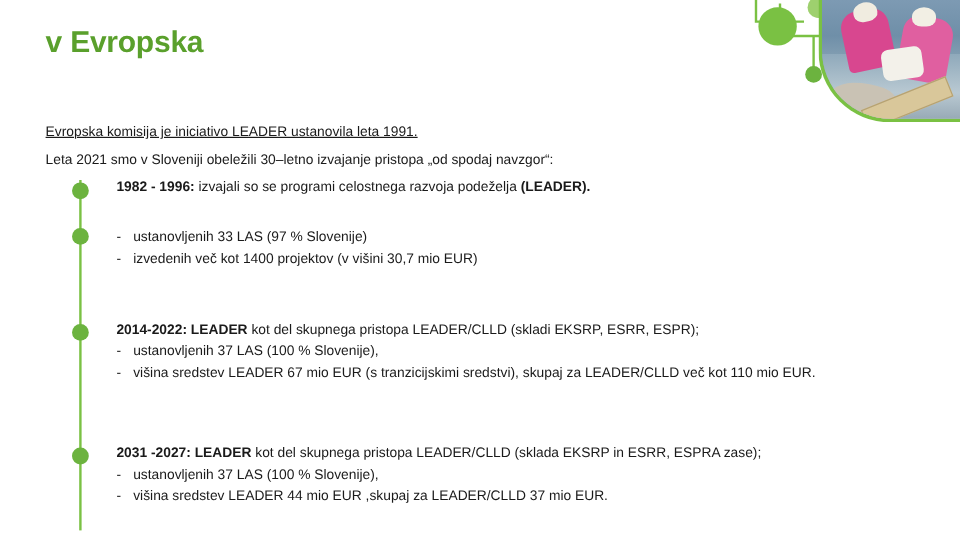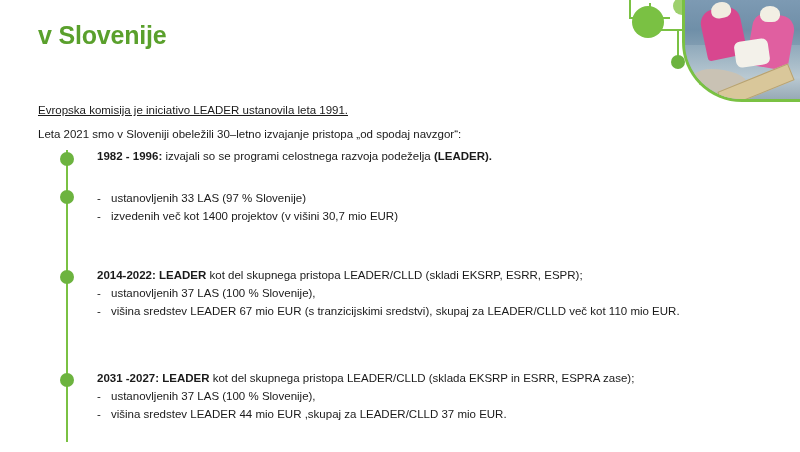--- a/index.html
+++ b/index.html
@@ -184,21 +184,21 @@
     <div class="p1"></div>
     <div class="p1head"></div>
     <div class="p2"></div>
     <div class="p2head"></div>
     <div class="board"></div>
     <div class="cloth"></div>
   </div>
 </div>
 
 <div class="title">
-  <div>v Slovenije</div>
+  <div>v Evropska</div>
 </div>
 
 <div class="intro intro-1">Evropska komisija je iniciativo LEADER ustanovila leta 1991.</div>
 <div class="intro intro-2">Leta 2021 smo v Sloveniji obeležili 30–letno izvajanje pristopa „od spodaj navzgor“:</div>
 
 <div class="timeline-line"></div>
 <div class="dot" style="top:152px"></div>
 <div class="dot" style="top:190px"></div>
 <div class="dot" style="top:270px"></div>
 <div class="dot" style="top:373px"></div>

